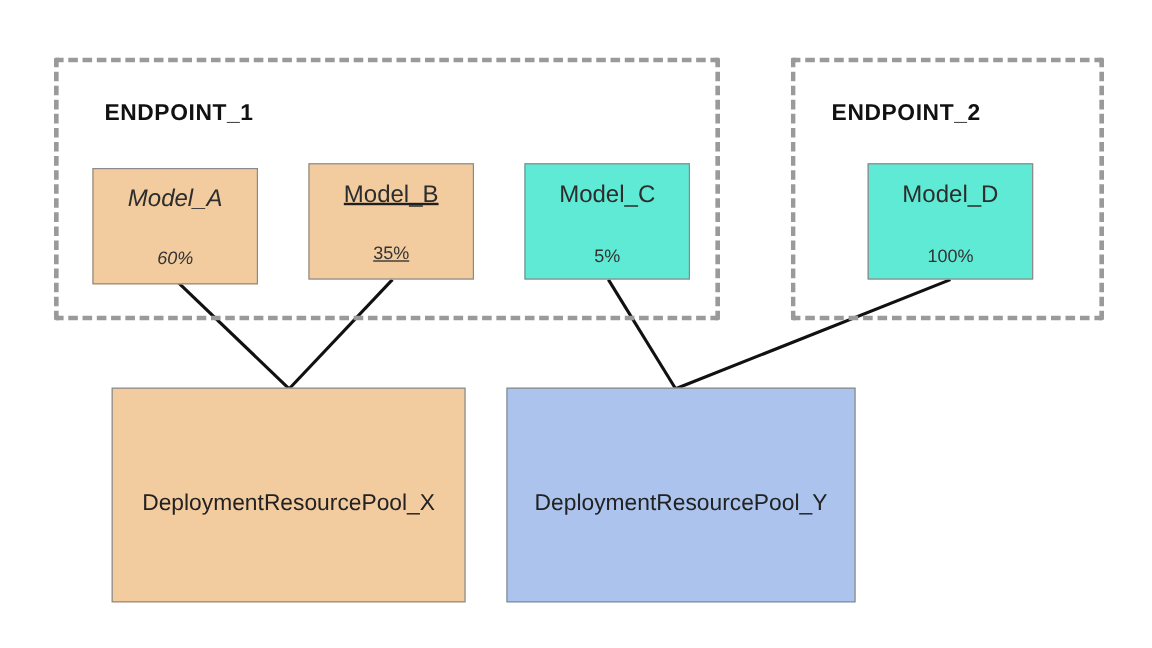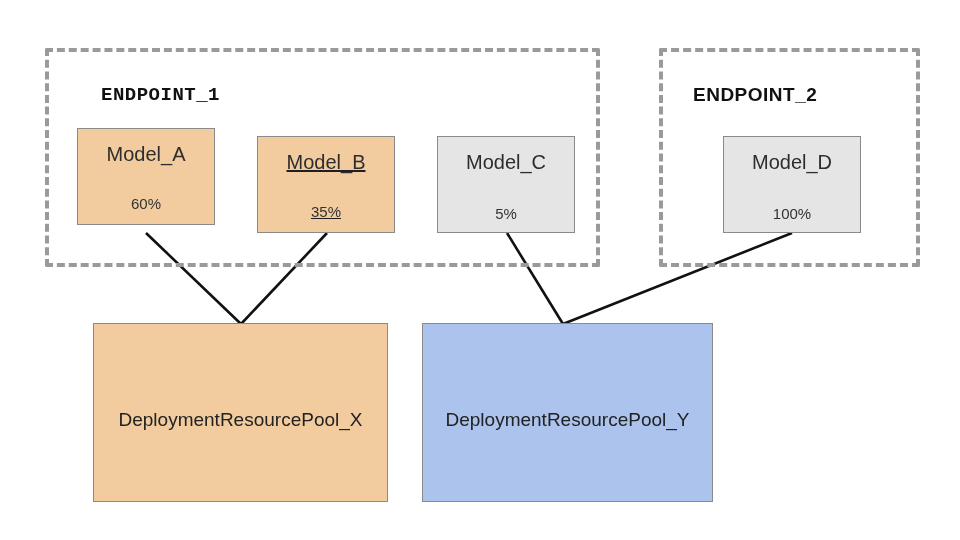--- a/index.html
+++ b/index.html
@@ -23,36 +23,36 @@
   }
   #endpoint-1 { left: 45px; top: 48px; width: 555px; height: 219px; }
   #endpoint-2 { left: 659px; top: 48px; width: 261px; height: 219px; }
   .endpoint-label {
     position: absolute;
     font-size: 19px;
     font-weight: bold;
     letter-spacing: 0.5px;
     color: #111111;
   }
-  #endpoint-1-label { left: 52px; top: 32px; font-family: Liberation Mono, monospace; }
+  #endpoint-1-label { left: 38px; top: 32px; }
   #endpoint-2-label { left: 30px; top: 32px; }
   .model-box {
     position: absolute;
     width: 138px;
     height: 97px;
     border: 1.5px solid #8a8a8a;
     display: flex;
     flex-direction: column;
     align-items: center;
     justify-content: space-between;
     padding: 14px 4px 12px 4px;
   }
   .model-box.orange { background: #f2cc9f; }
-  .model-box.blue   { background: #e5e5e5; gap: 31px; }
-  #model-a { left: 77px;  top: 128px; }
+  .model-box.blue   { background: #5eead4; gap: 31px; }
+  #model-a { left: 77px;  top: 140px; font-style: italic; }
   #model-b { left: 257px; top: 136px; text-decoration: underline; }
   #model-c { left: 437px; top: 136px; }
   #model-d { left: 723px; top: 136px; }
   .model-name {
     font-size: 20px;
     color: #2d2d2d;
   }
   .model-traffic {
     font-size: 15px;
     color: #333333;

